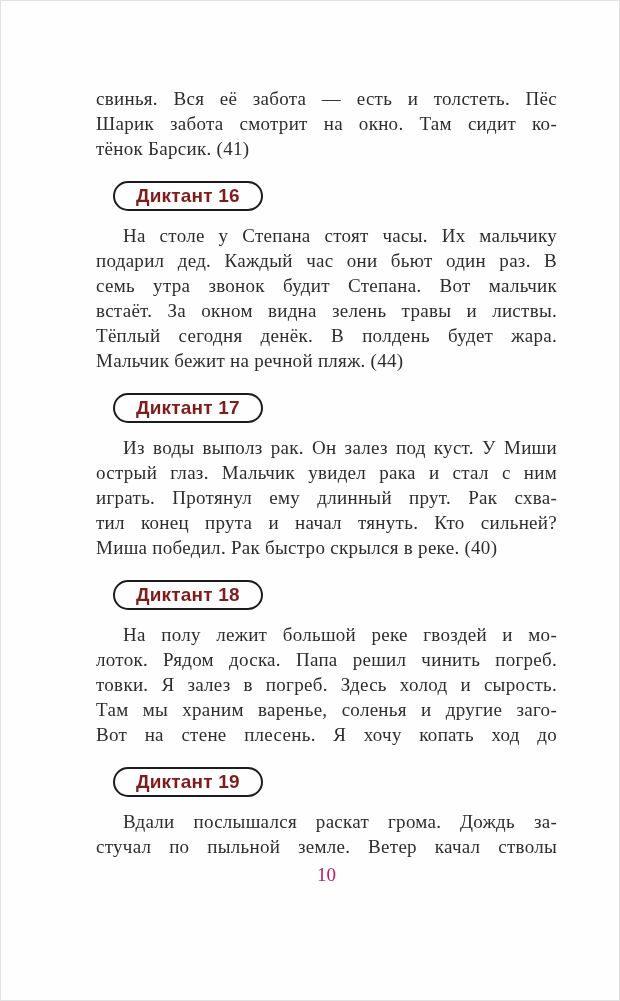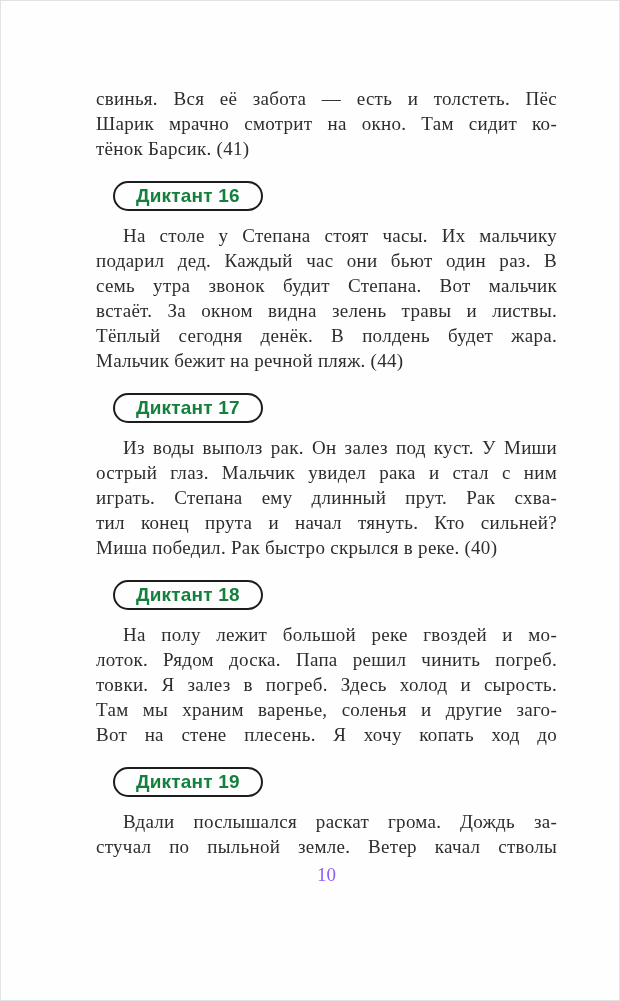--- a/index.html
+++ b/index.html
@@ -33,40 +33,40 @@
     border: 2px solid #1c1c1c;
     border-radius: 16px;
     padding: 2px 21px 3px 21px;
     background: #fefefe;
   }
   .pill-label {
     font-family: "Liberation Sans", "DejaVu Sans", sans-serif;
     font-weight: bold;
     font-size: 19px;
     line-height: 21px;
-    color: #15803d;
+    color: #7f1d1d;
     letter-spacing: 0.01em;
   }
   .para { margin-top: 12px; }
   .page-number {
     margin-top: 3px;
     text-align: center;
     font-size: 19px;
     line-height: 25px;
-    color: #8b5cf6;
+    color: #be185d;
   }
 </style>
 </head>
 <body>
 
 <div class="page">
 
   <div class="para" style="margin-top:0">
     <div class="line">свинья. Вся её забота — есть и толстеть. Пёс</div>
-    <div class="line">Шарик мрачно смотрит на окно. Там сидит ко-</div>
+    <div class="line">Шарик забота смотрит на окно. Там сидит ко-</div>
     <div class="line last">тёнок Барсик. (41)</div>
   </div>
 
   <div class="dictation">
     <div class="pill">
       <span class="pill-label">Диктант 16</span>
     </div>
     <div class="para">
       <div class="line indent">На столе у Степана стоят часы. Их мальчику</div>
       <div class="line">подарил дед. Каждый час они бьют один раз. В</div>
@@ -77,21 +77,21 @@
     </div>
   </div>
 
   <div class="dictation">
     <div class="pill">
       <span class="pill-label">Диктант 17</span>
     </div>
     <div class="para">
       <div class="line indent">Из воды выполз рак. Он залез под куст. У Миши</div>
       <div class="line">острый глаз. Мальчик увидел рака и стал с ним</div>
-      <div class="line">играть. Степана ему длинный прут. Рак схва-</div>
+      <div class="line">играть. Протянул ему длинный прут. Рак схва-</div>
       <div class="line">тил конец прута и начал тянуть. Кто сильней?</div>
       <div class="line last">Миша победил. Рак быстро скрылся в реке. (40)</div>
     </div>
   </div>
 
   <div class="dictation">
     <div class="pill">
       <span class="pill-label">Диктант 18</span>
     </div>
     <div class="para">

